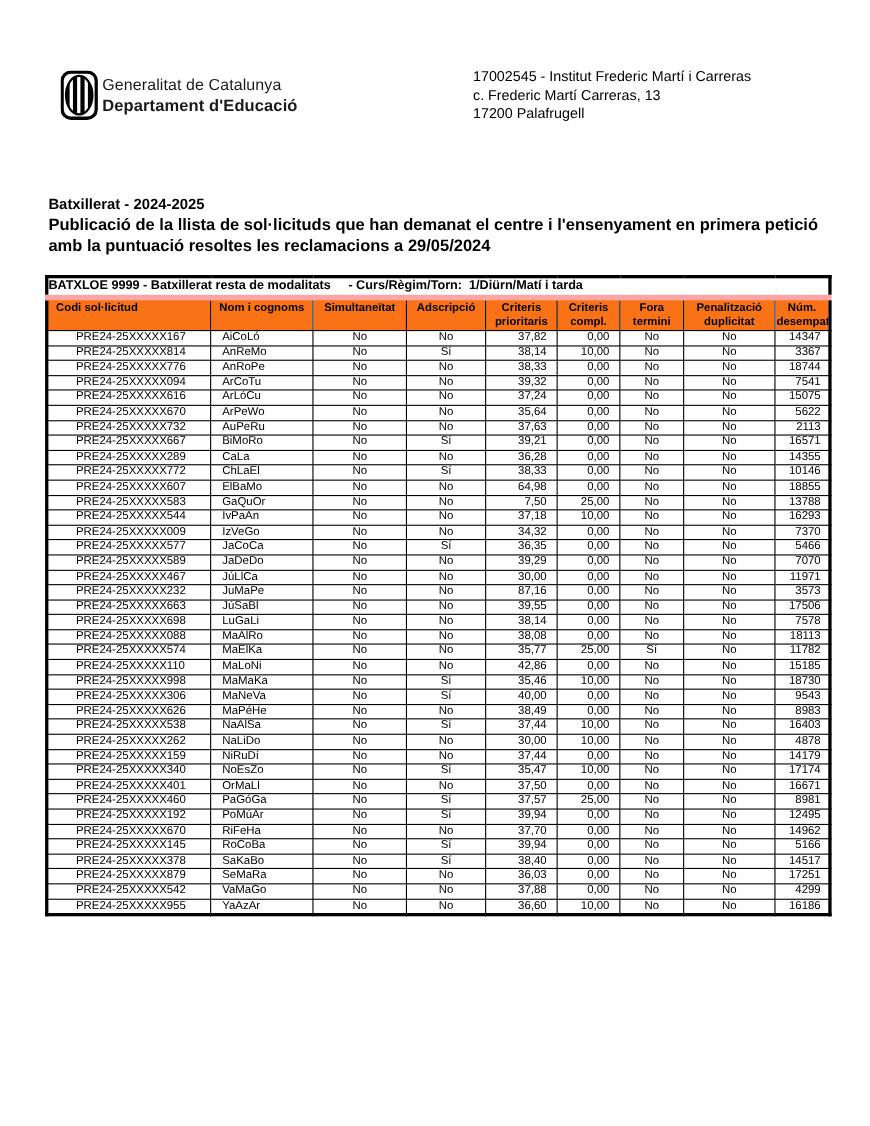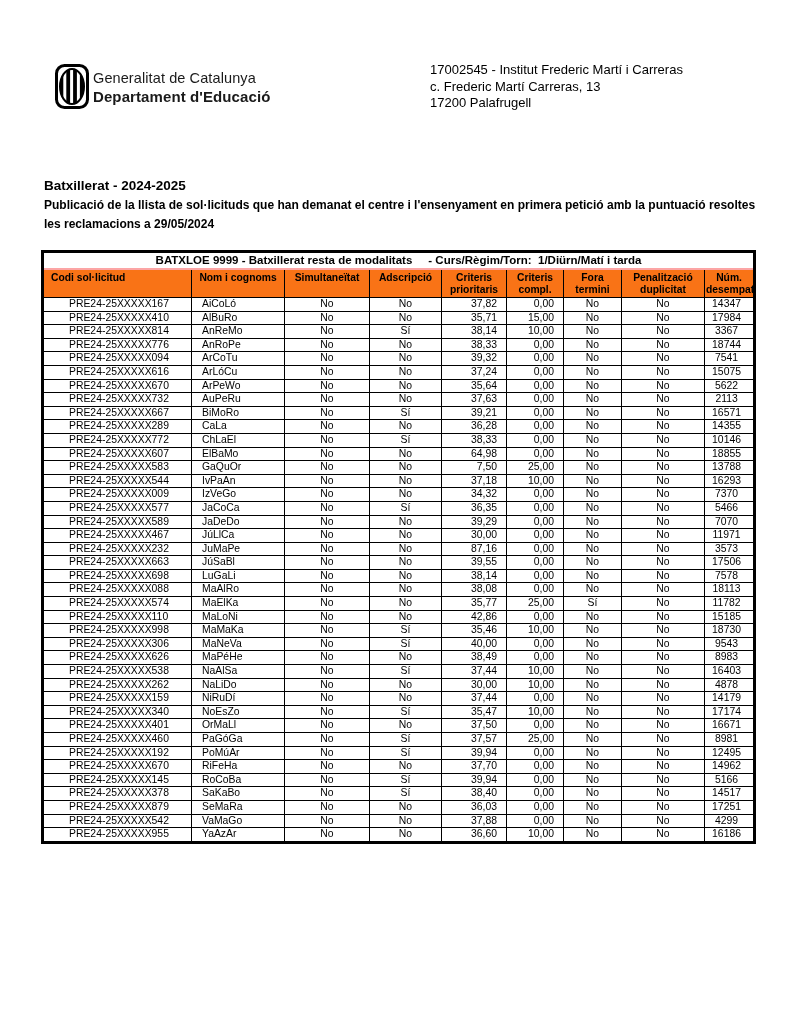--- a/index.html
+++ b/index.html
@@ -7,37 +7,37 @@
   .page{position:relative;width:791px;height:1024px;background:#fff;overflow:hidden;}
 
   .logo{position:absolute;left:55px;top:64px;}
   .org{position:absolute;left:93px;top:70px;font-size:14.5px;line-height:17.5px;letter-spacing:.1px;color:#1a1a1a;}
   .org .org-l2{font-weight:bold;font-size:15px;}
 
   .addr{position:absolute;left:430px;top:62px;font-size:13px;line-height:16.5px;}
 
   .titles{position:absolute;left:44px;top:129px;width:712px;font-weight:bold;margin-top:48px;}
   .doc-title{font-size:13.5px;line-height:18px;margin:0 0 1px 0;}
-  .doc-subtitle{font-size:12px;line-height:18.5px;margin:0;}
+  .doc-subtitle{font-size:15px;line-height:18.5px;margin:0;}
 
   table.doc-table{position:absolute;left:41px;top:250px;width:712px;border-collapse:collapse;table-layout:fixed;border:3px solid #000;}
   table.doc-table td,table.doc-table th{border:1.5px solid #000;overflow:hidden;}
 
-  tr.caption-row td{font-weight:bold;font-size:11.5px;text-align:center;padding:1px 0 2px 0;background:#fff;border-bottom:2px solid #fca5a5;}
+  tr.caption-row td{font-weight:bold;font-size:11.5px;padding:1px 0 2px 0;background:#fff;border-bottom:5px solid #fca5a5;}
   .cap-right{margin-left:16px;white-space:pre;}
 
   th{font-size:10.3px;font-weight:bold;background:#f97316;vertical-align:top;white-space:pre-line;line-height:12px;padding:2px 1px 1px 1px;height:24px;text-align:center;}
   th.h-left{text-align:left;padding-left:7px;}
 
   td.cell{font-size:10.4px;line-height:10.6px;padding:1px 2px;background:#fff;}
   td.cell:nth-child(1){text-align:left;padding-left:25px;}
   td.cell:nth-child(2){text-align:left;padding-left:10px;}
   td.cell:nth-child(3),td.cell:nth-child(4),td.cell:nth-child(7),td.cell:nth-child(8){text-align:center;}
   td.cell:nth-child(5),td.cell:nth-child(6){text-align:right;padding-right:9px;}
-  td.cell:nth-child(9){text-align:center;padding-right:7px;}
+  td.cell:nth-child(9){text-align:right;padding-right:7px;}
 </style>
 </head>
 <body>
 
 <div class="page">
 
   <div class="logo">
     <svg width="34" height="45" viewBox="0 0 34 45" aria-hidden="true">
       <rect x="1.5" y="1.5" width="31" height="42" rx="8" fill="#fff" stroke="#000" stroke-width="3"></rect>
       <defs>
@@ -112,31 +112,20 @@
       <td class="cell">AiCoLó</td>
       <td class="cell">No</td>
       <td class="cell">No</td>
       <td class="cell">37,82</td>
       <td class="cell">0,00</td>
       <td class="cell">No</td>
       <td class="cell">No</td>
       <td class="cell">14347</td>
     </tr>
         <tr>
-      <td class="cell">PRE24-25XXXXX410</td>
-      <td class="cell">AlBuRo</td>
-      <td class="cell">No</td>
-      <td class="cell">No</td>
-      <td class="cell">35,71</td>
-      <td class="cell">15,00</td>
-      <td class="cell">No</td>
-      <td class="cell">No</td>
-      <td class="cell">17984</td>
-    </tr>
-        <tr>
       <td class="cell">PRE24-25XXXXX814</td>
       <td class="cell">AnReMo</td>
       <td class="cell">No</td>
       <td class="cell">Sí</td>
       <td class="cell">38,14</td>
       <td class="cell">10,00</td>
       <td class="cell">No</td>
       <td class="cell">No</td>
       <td class="cell">3367</td>
     </tr>

